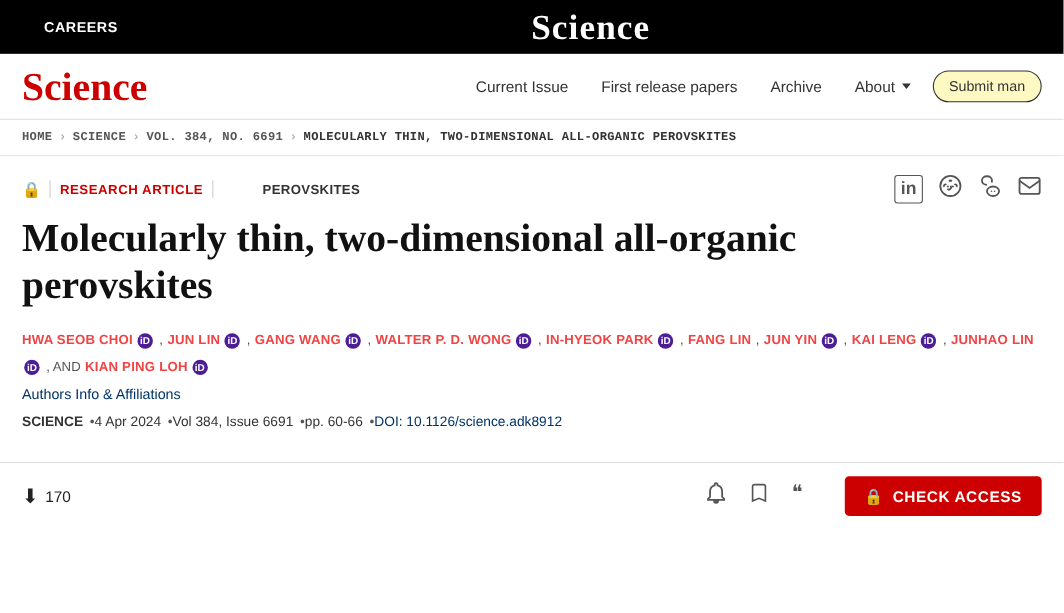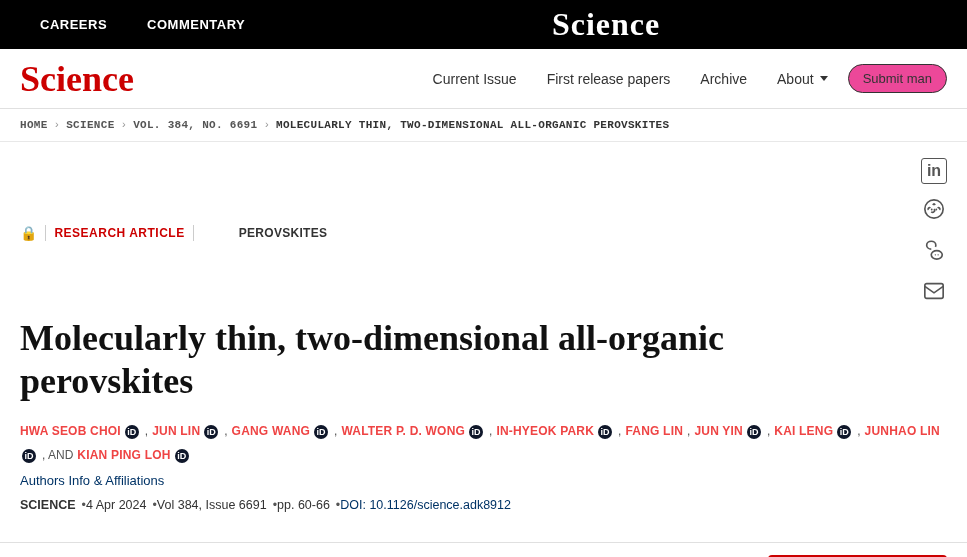--- a/index.html
+++ b/index.html
@@ -83,21 +83,21 @@
       display: flex;
       align-items: center;
       gap: 4px;
     }
     .submit-btn {
       border: 1.5px solid #333;
       border-radius: 20px;
       padding: 6px 14px;
       font-size: 13px;
       color: #333;
-      background: #ec4899;
+      background: #fef9c3;
       cursor: pointer;
       white-space: nowrap;
     }
 
     
     .breadcrumb {
       padding: 10px 20px;
       font-size: 11px;
       color: #555;
       border-bottom: 1px solid #e8e8e8;
@@ -163,21 +163,20 @@
       color: #333;
       font-weight: bold;
       letter-spacing: 0.3px;
       padding-left: 37px;
     }
     .share-icons {
       margin-left: auto;
       display: flex;
       align-items: center;
       gap: 14px;
-      flex-direction: column;
     }
     .share-icon {
       font-size: 18px;
       color: #555;
       cursor: pointer;
     }
 
     
     .article-title {
       font-family: Georgia, serif;
@@ -204,21 +203,21 @@
       font-size: 12px;
       color: #ef4444;
       text-decoration: none;
       font-weight: 600;
       letter-spacing: 0.2px;
     }
     .orcid-badge {
       display: inline-block;
       width: 14px;
       height: 14px;
-      background: #0f172a;
+      background: #4c1d95;
       border-radius: 50%;
       font-size: 9px;
       color: #fff;
       text-align: center;
       line-height: 14px;
       font-weight: bold;
       margin: 0 2px;
       vertical-align: middle;
     }
     .author-sep {
@@ -321,21 +320,20 @@
       margin-left: 2px;
       vertical-align: middle;
     }
   </style>
 </head>
 <body>
 
 <nav class="top-nav">
   <div class="top-nav-left">
     <a class="top-nav-item">CAREERS</a>
-    <a class="top-nav-item">COMMENTARY</a>
   </div>
   <div class="top-nav-center">
     <span class="science-logo-white">Science</span>
   </div>
 </nav>
 
 <nav class="secondary-nav">
   <a class="science-logo-red">Science</a>
   <div class="sec-nav-links">
     <a class="sec-nav-link">Current Issue</a>

